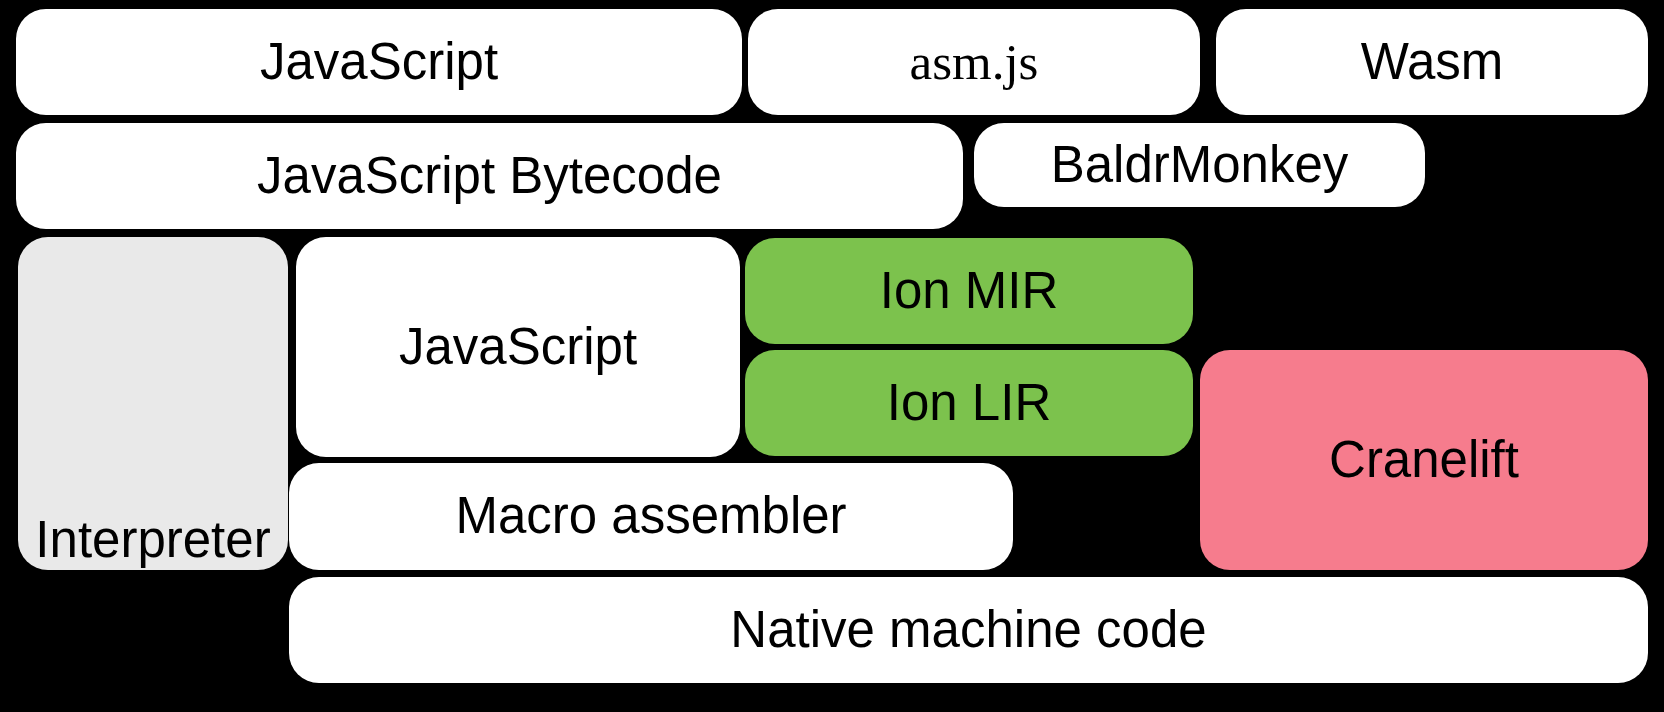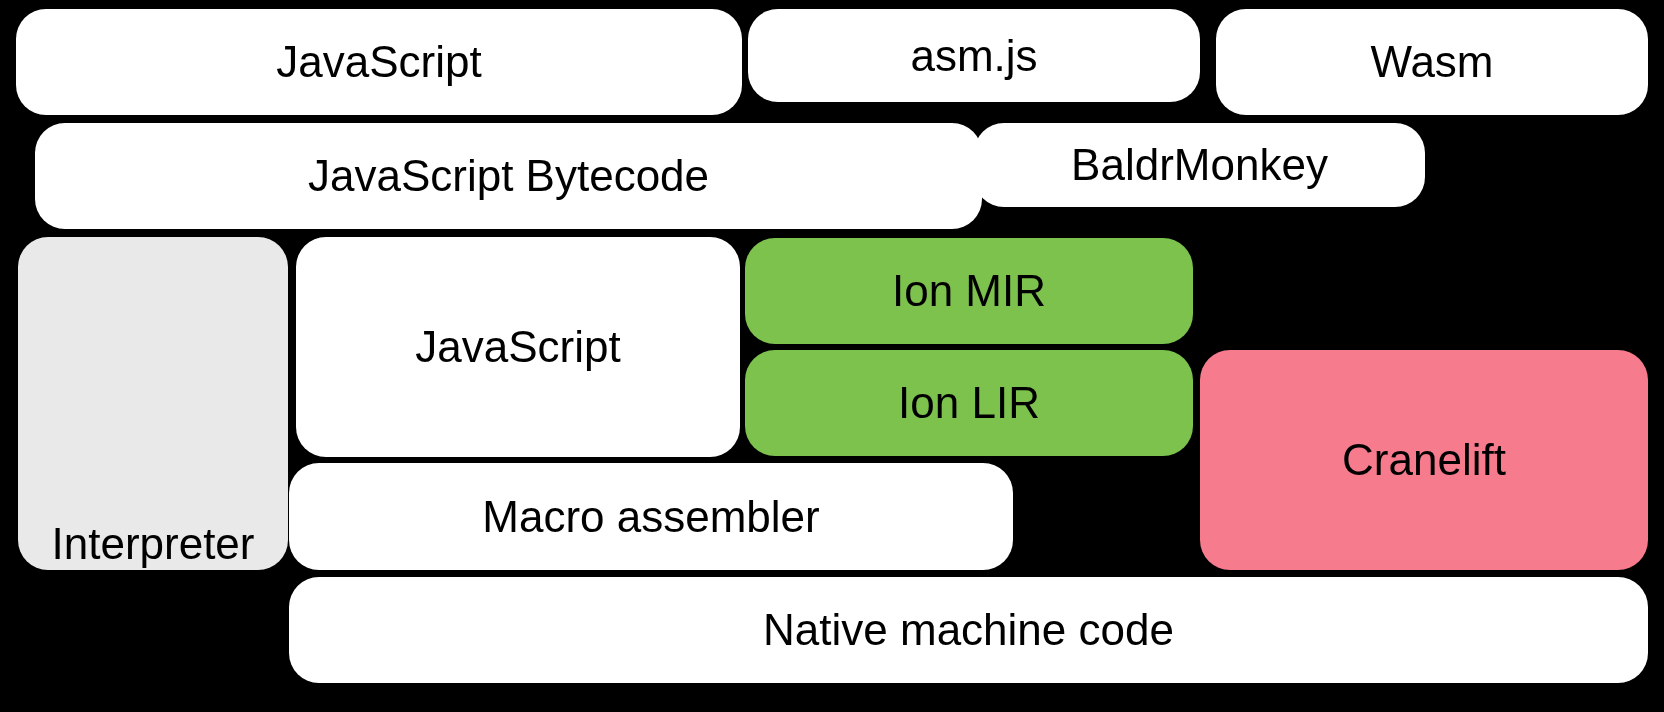--- a/index.html
+++ b/index.html
@@ -17,34 +17,34 @@
     overflow: hidden;
   }
   .box {
     position: absolute;
     background: #ffffff;
     border-radius: 30px;
     display: flex;
     align-items: center;
     justify-content: center;
     text-align: center;
-    font-size: 44px;
+    font-size: 51px;
     line-height: 1.18;
     color: #000000;
   }
   .box.gray  { background: #e9e9e9; align-items: flex-end; }
   .box.green { background: #7cc24d; }
   .box.pink  { background: #f67c8d; }
 
   
   .b-javascript   { left: 16px;   top: 9px;   width: 726px;  height: 106px; }
-  .b-asmjs        { left: 748px;  top: 9px;   width: 452px;  height: 93px; }
+  .b-asmjs        { left: 748px;  top: 9px;   width: 452px;  height: 106px; font-family: Liberation Serif, serif; }
   .b-wasm         { left: 1216px; top: 9px;   width: 432px;  height: 106px; }
   
-  .b-bytecode     { left: 16px;   top: 123px; width: 947px;  height: 106px; margin-left: 19px; }
+  .b-bytecode     { left: 16px;   top: 123px; width: 947px;  height: 106px; }
   .b-baldrmonkey  { left: 974px;  top: 123px; width: 451px;  height: 84px; }
   
   .b-interpreter  { left: 18px;   top: 237px; width: 270px;  height: 333px; }
   .b-baseline     { left: 296px;  top: 237px; width: 444px;  height: 220px; }
   .b-ionmir       { left: 745px;  top: 238px; width: 448px;  height: 106px; }
   .b-ionlir       { left: 745px;  top: 350px; width: 448px;  height: 106px; }
   .b-cranelift    { left: 1200px; top: 350px; width: 448px;  height: 220px; }
   
   .b-macro        { left: 289px;  top: 463px; width: 724px;  height: 107px; }
   .b-native       { left: 289px;  top: 577px; width: 1359px; height: 106px; }

